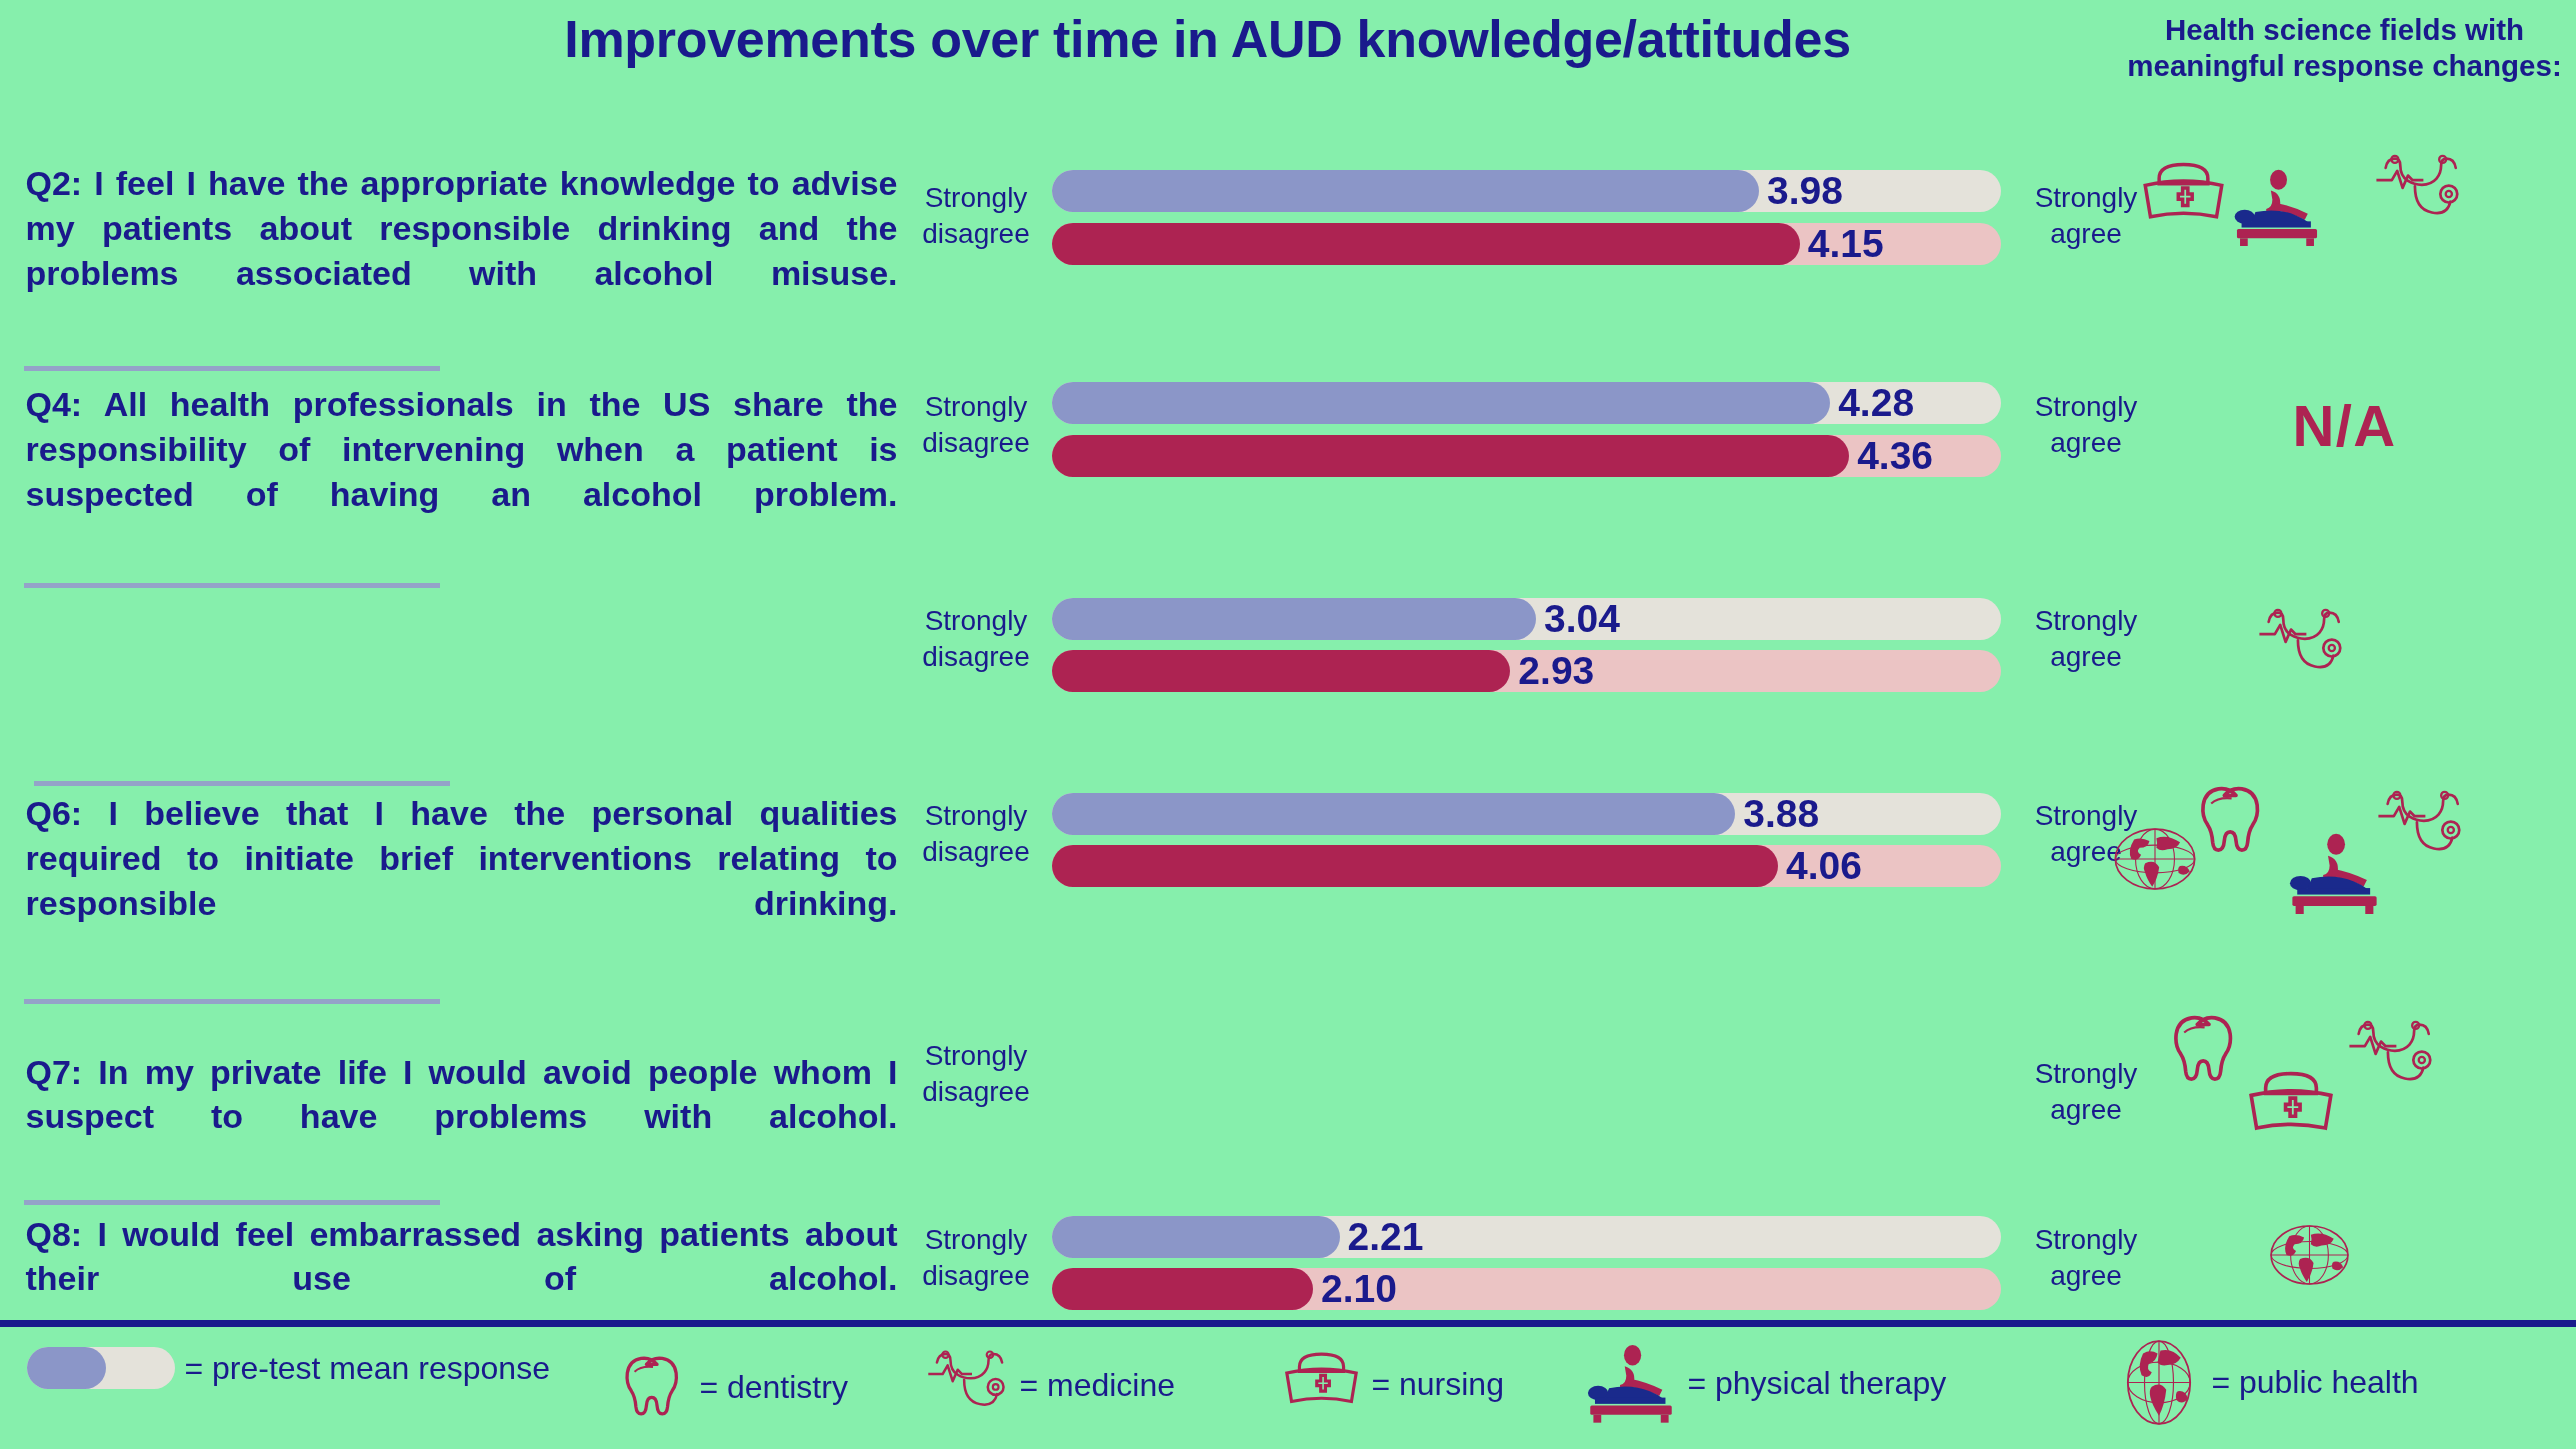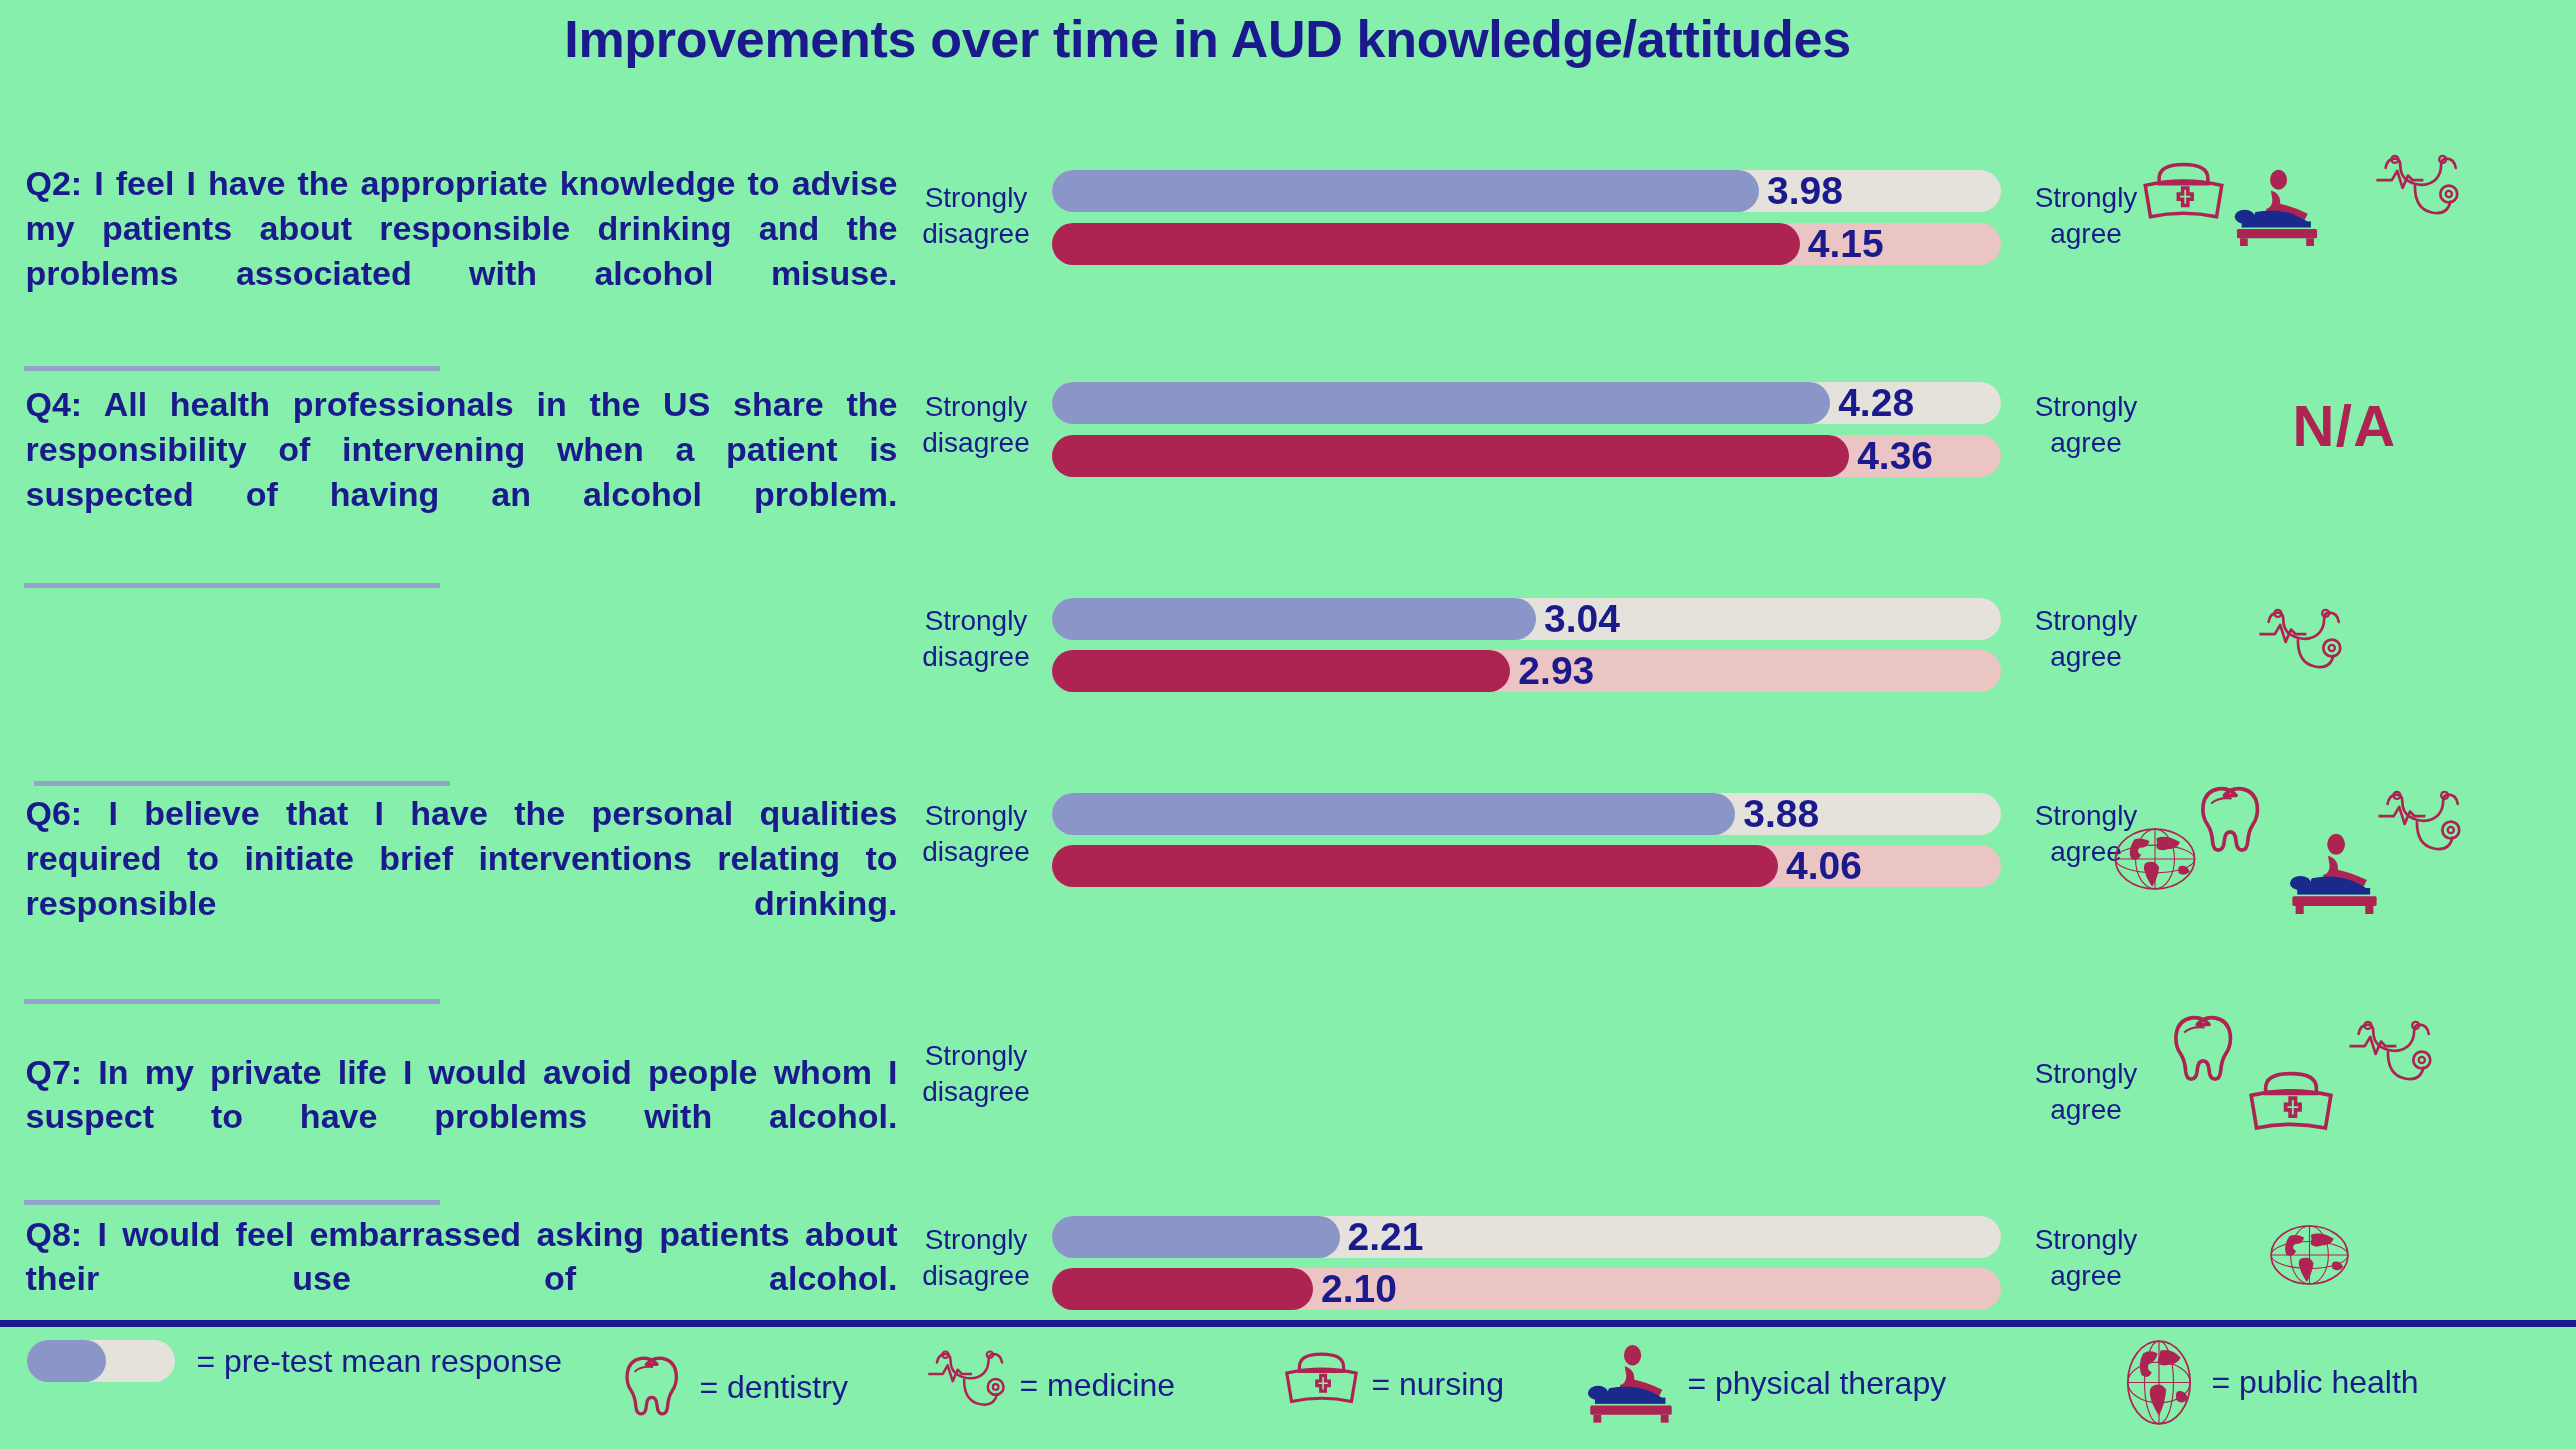--- a/index.html
+++ b/index.html
@@ -104,20 +104,21 @@
 
   svg { display: block; overflow: visible; }
 </style>
 </head>
 <body>
 
 <div class="page">
 
   <div class="main-title">Improvements over time in AUD knowledge/attitudes</div>
 
+  <div class="col-title">Health science fields with meaningful response changes:</div>
 
   <div class="rows">
 
     <div class="row" style="height:221px;">
       <div class="q-text justify" style="top:0px;">Q2: I feel I have the appropriate knowledge to advise my patients about responsible drinking and the problems associated with alcohol misuse.</div>
       <div class="anchor left" style="top:19px;">
         <div>Strongly</div>
         <div>disagree</div>
       </div>
       <div class="anchor right" style="top:19px;">
@@ -388,21 +389,21 @@
           </span>
         </div>
       </div>
     </div>
 
   </div>
 
   <div class="legend-rule"></div>
   <div class="legend">
 
-    <div class="legend-item" style="left:27px; top:12px;gap:12px;">
+    <div class="legend-item" style="left:27px; top:19px;">
       <span class="swatch pre">
           <span class="sw-fill"></span>
         </span>
       <span class="legend-label">= pre-test mean response</span>
     </div>
 
 
     <div class="legend-item" style="left:624px; top:24px;">
       <span>
         <svg width="66" height="71" viewBox="0 0 100 96">

